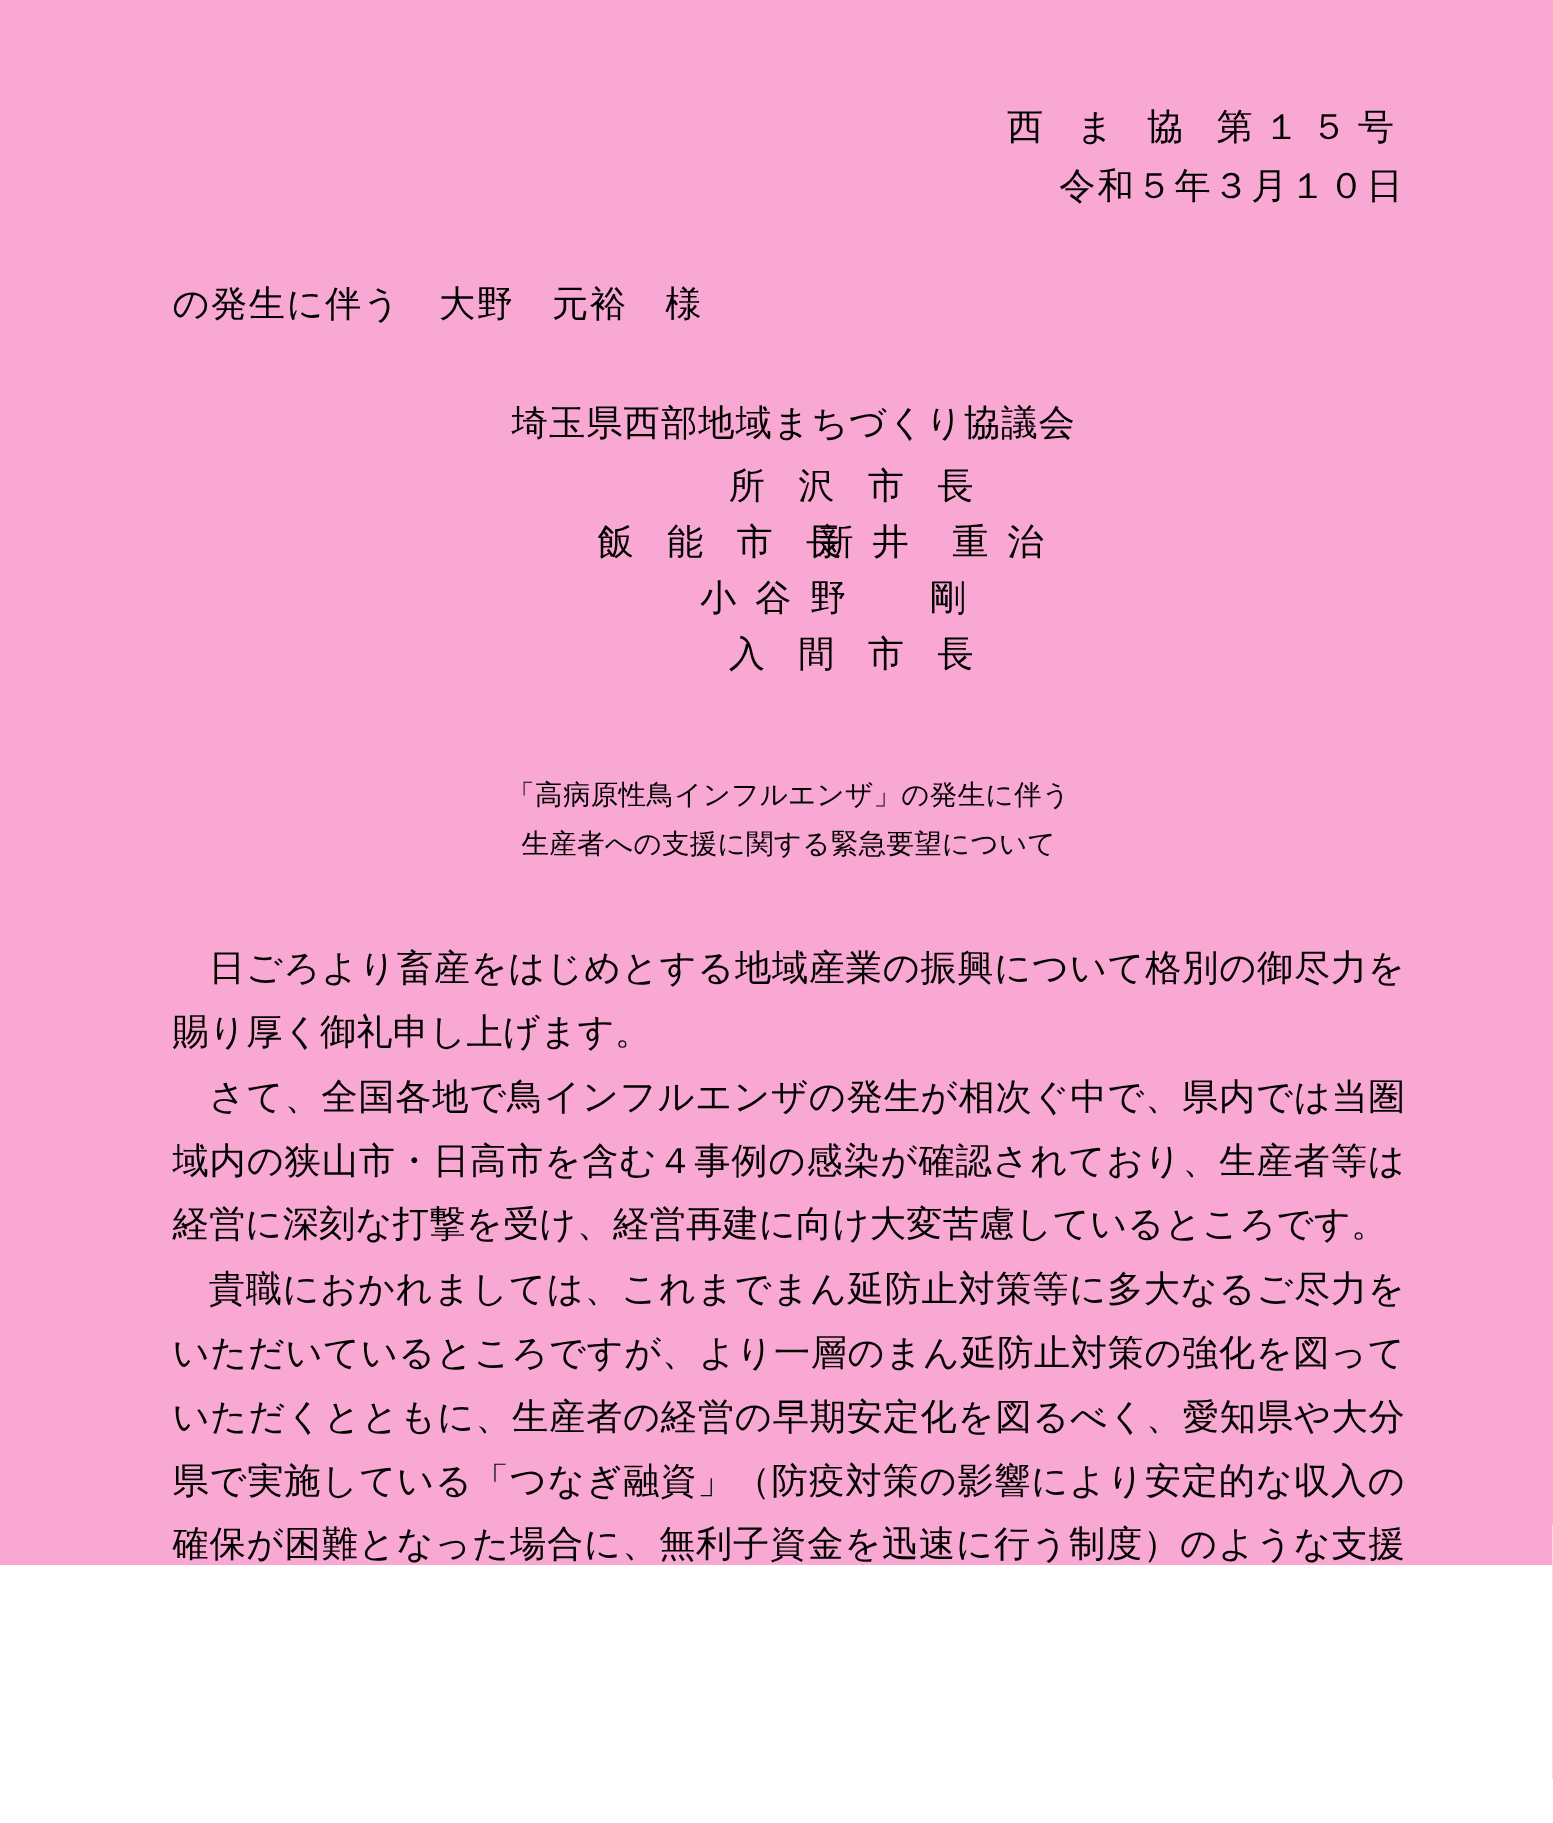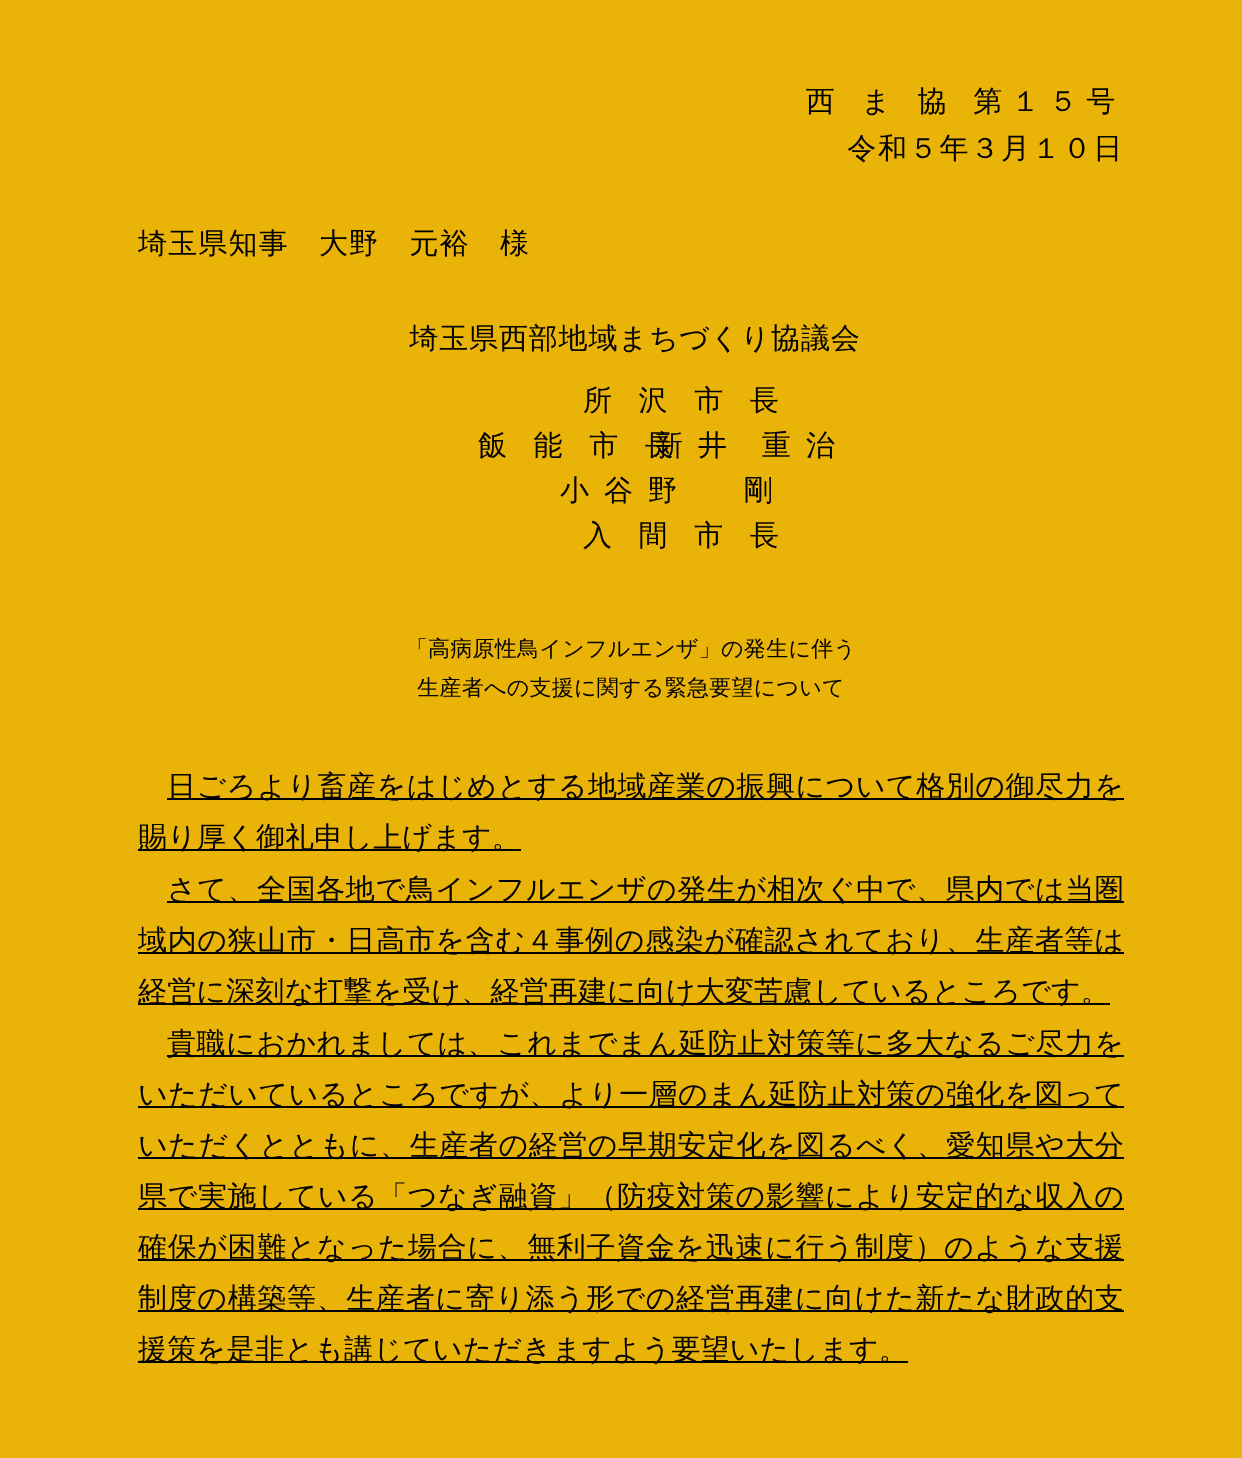--- a/index.html
+++ b/index.html
@@ -7,22 +7,22 @@
     padding: 0;
     background: #ffffff;
   }
   body {
     font-family: "DejaVu Serif", "Liberation Serif", serif;
     color: #000000;
   }
   .page {
     position: relative;
     width: 1242px;
-    height: 1458px;
-    background: #eab308;
+    height: 1252px;
+    background: #f9a8d4;
     box-sizing: border-box;
     overflow: hidden;
   }
   .doc {
     position: absolute;
     left: 0;
     top: 0;
     width: 1242px;
     padding: 78px 118px 0 138px;
     box-sizing: border-box;
@@ -58,21 +58,21 @@
     font-size: 29px;
     line-height: 1.58;
     text-align: center;
   }
   .sender-org {
     letter-spacing: 0.03em;
     white-space: pre;
     padding-left: 8px;
   }
   .sender-rows {
-    margin-top: 16px;
+    margin-top: 4px;
   }
   .sender-row {
     display: flex;
     justify-content: center;
     white-space: pre;
     line-height: 1.56;
   }
   .sender-title {
     width: 188px;
     text-align: left;
@@ -100,39 +100,38 @@
     white-space: pre;
   }
 
   
   .body {
     margin-top: 54px;
     font-size: 29px;
     line-height: 1.76;
     letter-spacing: 0.005em;
     text-align: justify;
-    text-decoration: underline;
   }
   .body p {
     margin: 0 0 1px 0;
     text-indent: 1em;
   }
 </style>
 </head>
 <body>
 
 <div class="page">
   <div class="doc">
 
     <div class="header-block">
       <div class="doc-number">西 ま 協 第１５号</div>
       <div class="doc-date">令和５年３月１０日</div>
     </div>
 
-    <div class="addressee">埼玉県知事　大野　元裕　様</div>
+    <div class="addressee">の発生に伴う　大野　元裕　様</div>
 
     <div class="senders">
       <div class="sender-org">埼玉県西部地域まちづくり協議会</div>
       <div class="sender-rows">
         <div class="sender-row">
           <span class="sender-title">所 沢 市 長</span>
         </div>
         <div class="sender-row">
           <span class="sender-title">飯 能 市 長</span>
           <span class="sender-name">新 井　重 治</span>

